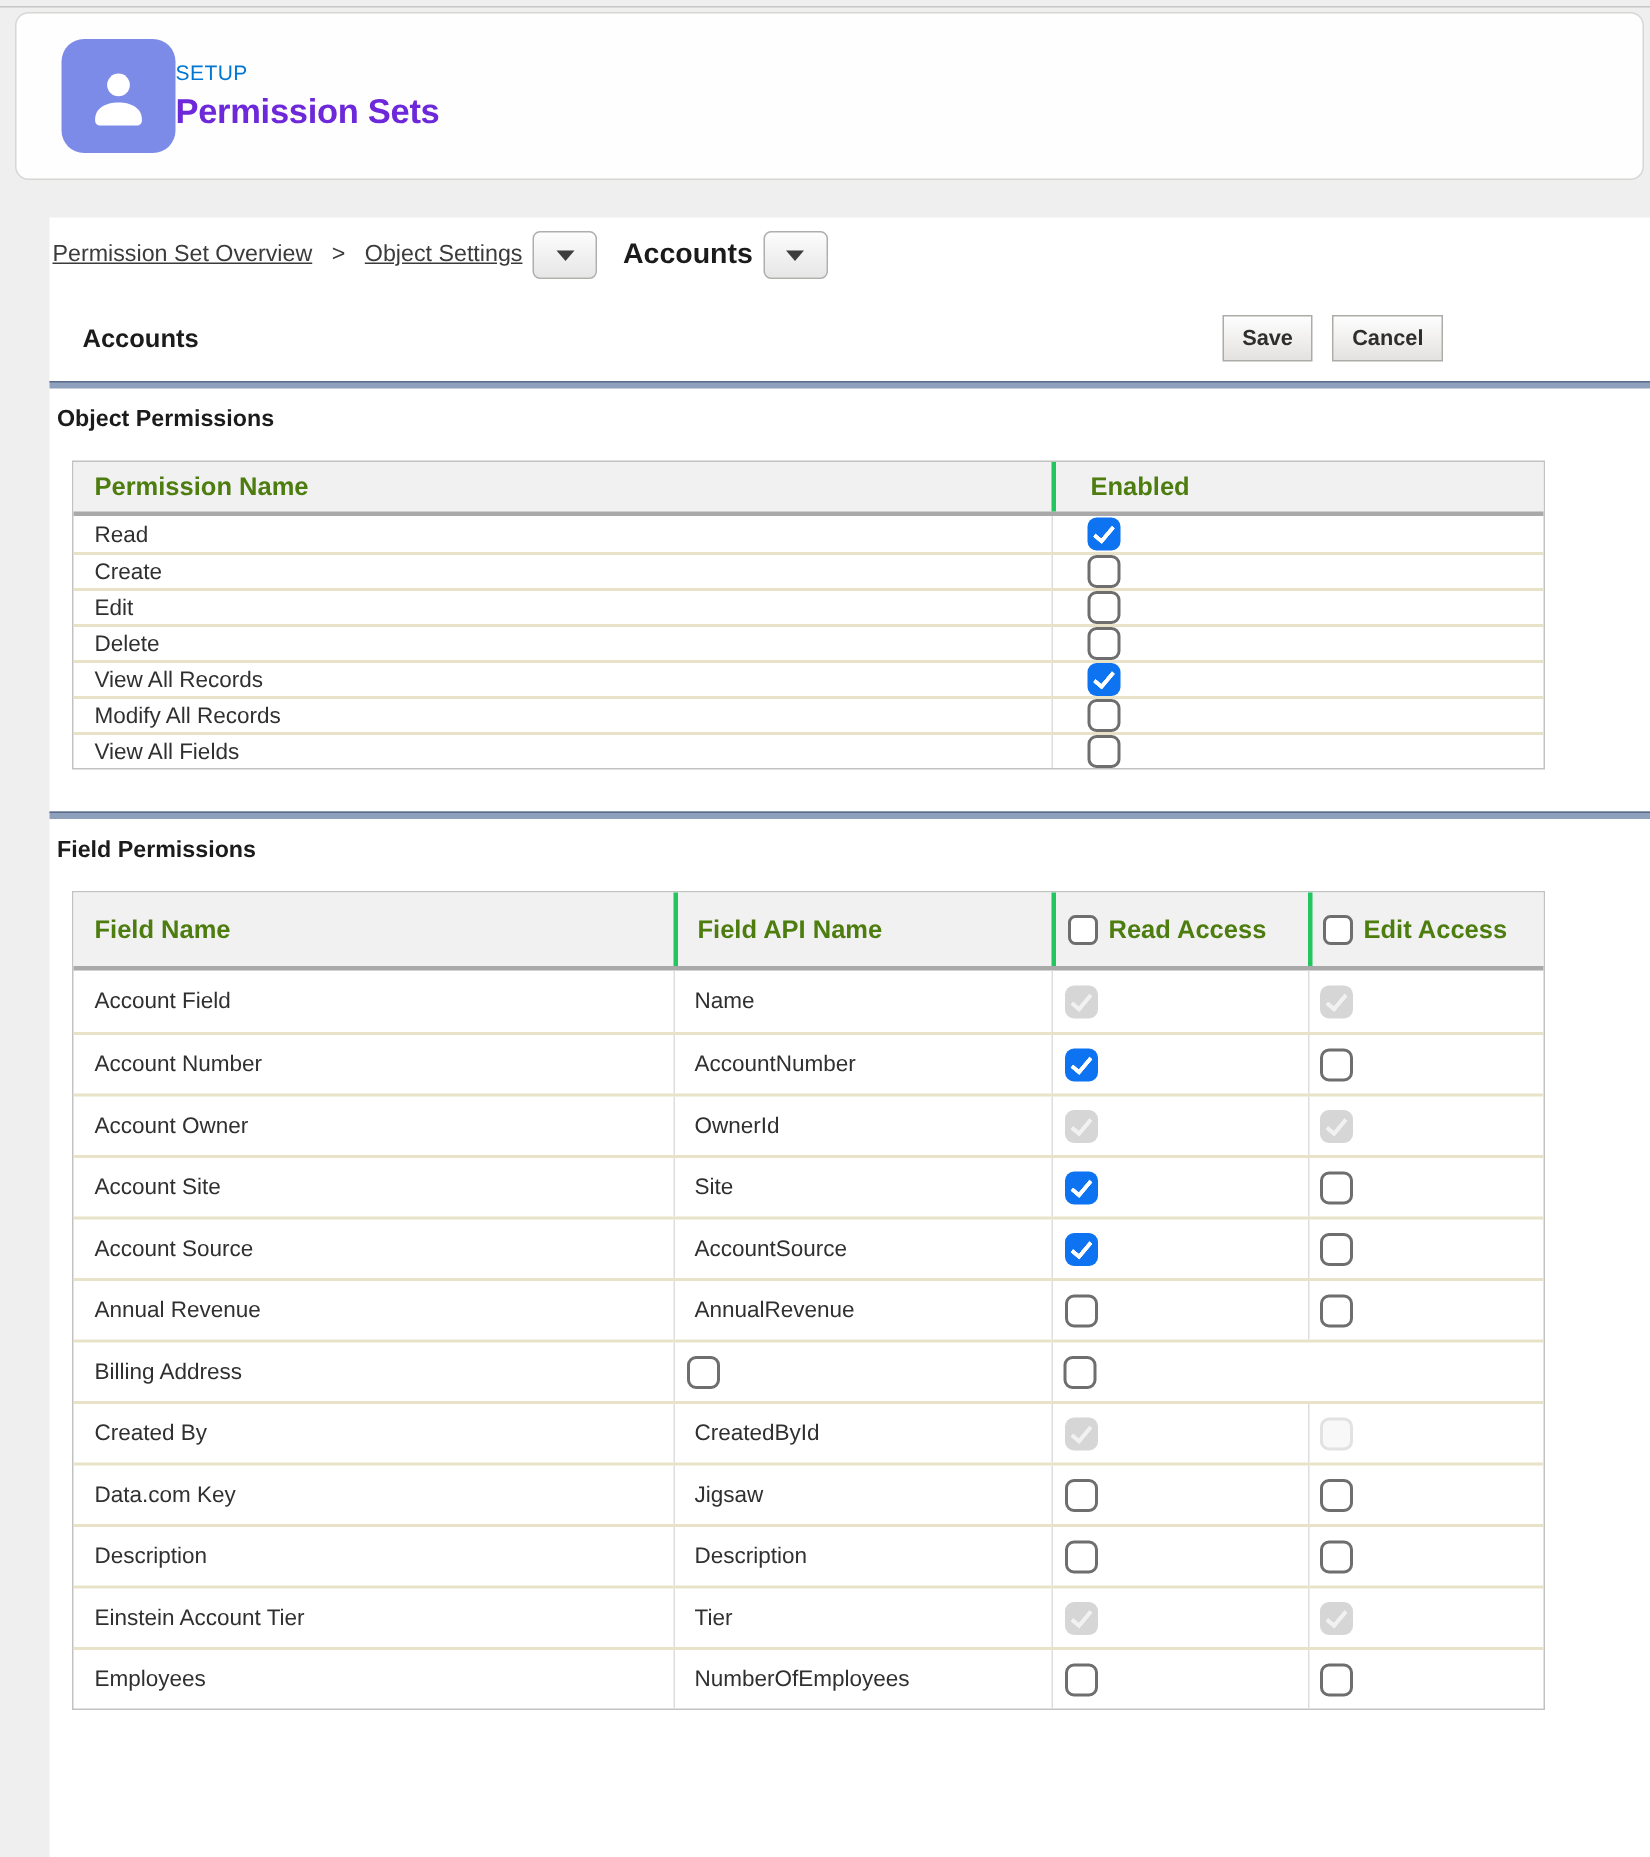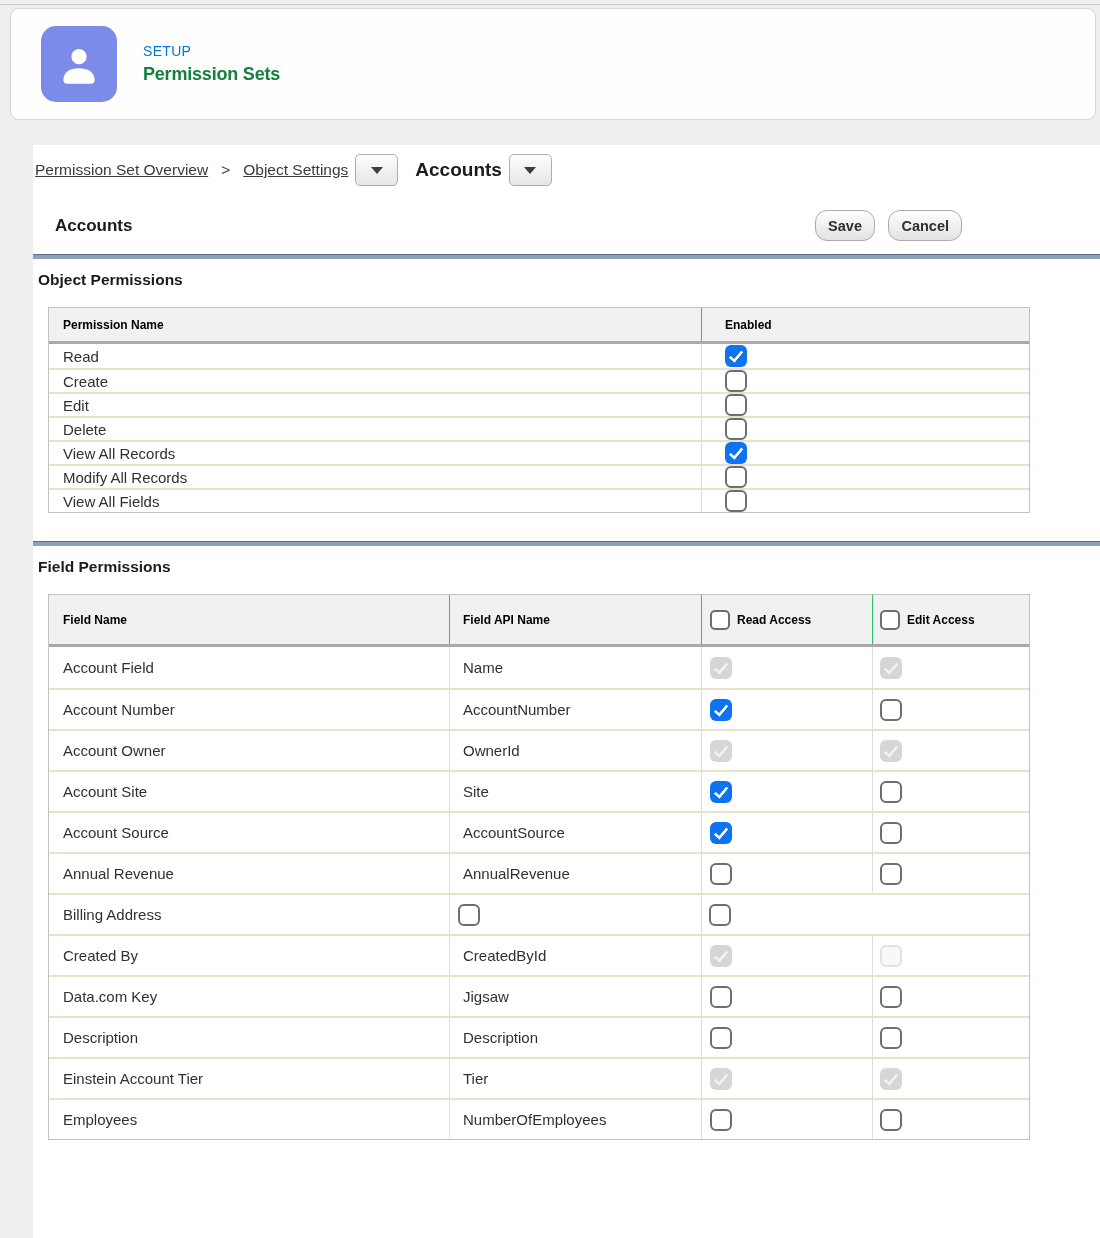--- a/index.html
+++ b/index.html
@@ -7,29 +7,29 @@
   body {
     font-family:"Liberation Sans","DejaVu Sans",sans-serif;
     background:#f0efef; color:#2e2e2e; position:relative;
   }
   .top-line { position:absolute; top:4px; left:0; width:1100px; height:1px; background:#c6c6c6; }
 
   
   .header-card {
     position:absolute; left:10px; top:8px; width:1086px; height:112px;
     background:#fefefe; border:1px solid #d8d6d3; border-radius:9px;
-    display:flex; align-items:center; padding-left:30px; gap:26px;
+    display:flex; align-items:center; padding-left:30px; 
   }
   .app-icon {
     width:76px; height:76px; border-radius:15px; background:#7d8be8;
     display:flex; align-items:center; justify-content:center; flex:0 0 auto;
   }
   .app-icon svg { width:52px; height:52px; }
   .eyebrow { color:#0176d3; font-size:14px; letter-spacing:.3px; margin-bottom:5px; }
-  .page-title { font-size:18px; font-weight:bold; color:#15803d; letter-spacing:-.2px; }
+  .page-title { font-size:23px; font-weight:bold; color:#6d28d9; letter-spacing:-.2px; }
 
   
   .content { position:absolute; left:33px; top:145px; width:1067px; bottom:0; background:#fff; }
 
   .breadcrumb { display:flex; align-items:center; padding:9px 0 0 2px; font-size:15.5px; }
   .breadcrumb a { color:#3b3b3b; text-decoration:underline; cursor:pointer; }
   .breadcrumb .sep { margin:0 13px; color:#3b3b3b; }
   .crumb-entity { font-weight:bold; font-size:19px; color:#1b1b1b; margin-left:17px; }
   .dd-btn {
     width:43px; height:32px; margin-left:7px;
@@ -38,43 +38,43 @@
     display:inline-flex; align-items:center; justify-content:center;
   }
   .tri { width:0; height:0; border-left:6px solid transparent; border-right:6px solid transparent; border-top:7px solid #3d3d3d; }
 
   .toolbar { margin-top:24px; padding-left:22px; padding-right:138px;
     display:flex; align-items:center; justify-content:space-between; }
   .section-title { font-size:17px; font-weight:bold; color:#1b1b1b; }
   .btn {
     font-family:inherit; font-size:14.5px; font-weight:bold; color:#2e2e2e;
     background:linear-gradient(#fefefe,#e4e2e0); border:1px solid #adaba8;
-    border-radius:12px; padding:5px 12px; height:31px; cursor:pointer; margin-left:9px;
+    border-radius:0; padding:5px 12px; height:31px; cursor:pointer; margin-left:9px;
   }
 
   .divider { height:5px; background:#8fa0bd; border-top:1px solid #5a6a89; }
   .divider.d1 { margin-top:13px; }
   .divider.d2 { margin-top:28px; }
   h3.sec-heading { font-size:15.5px; font-weight:bold; color:#1b1b1b; margin:12px 0 18px 5px; }
 
   
   .ptable { margin-left:15px; width:982px; border:1px solid #c2c2c2; background:#fff; }
   .row { display:grid; }
   .obj-table .row   { grid-template-columns:652px 330px; }
   .field-table .row { grid-template-columns:400px 252px 171px 159px; }
-  .thead { background:#f1f1f1; border-bottom:3px solid #a9a9a9; font-weight:bold; font-size:12px; color:#000000; }
+  .thead { background:#f1f1f1; border-bottom:3px solid #a9a9a9; font-weight:bold; font-size:17px; color:#4d7c0f; }
   .obj-table .thead { height:36px; }
   .field-table .thead { height:52px; }
   .cell { display:flex; align-items:center; }
   .c1 { padding-left:14px; }
   .obj-table .c2 { padding-left:23px; }
   .field-table .c2 { padding-left:13px; }
   .field-table .c3 { padding-left:8px; }
   .field-table .c4 { padding-left:7px; }
-  .thead .cell + .cell { border-left:1px solid #22c55e; }
+  .thead .cell + .cell { border-left:3px solid #22c55e; }
   .body-row .cell + .cell { border-left:1px solid #dedede; }
   .body-row { font-size:15px; color:#303030; }
   .obj-table .body-row { height:24px; }
   .field-table .body-row { height:41px; }
   .body-row + .body-row { border-top:2px solid #e8e2c9; }
   .thead .hdr-cb-label { margin-left:7px; }
 
   
   .cb { position:relative; display:inline-block; width:22px; height:22px; border-radius:6px; flex:0 0 auto; }
   .cb.checked { background:#0d73f0; }

